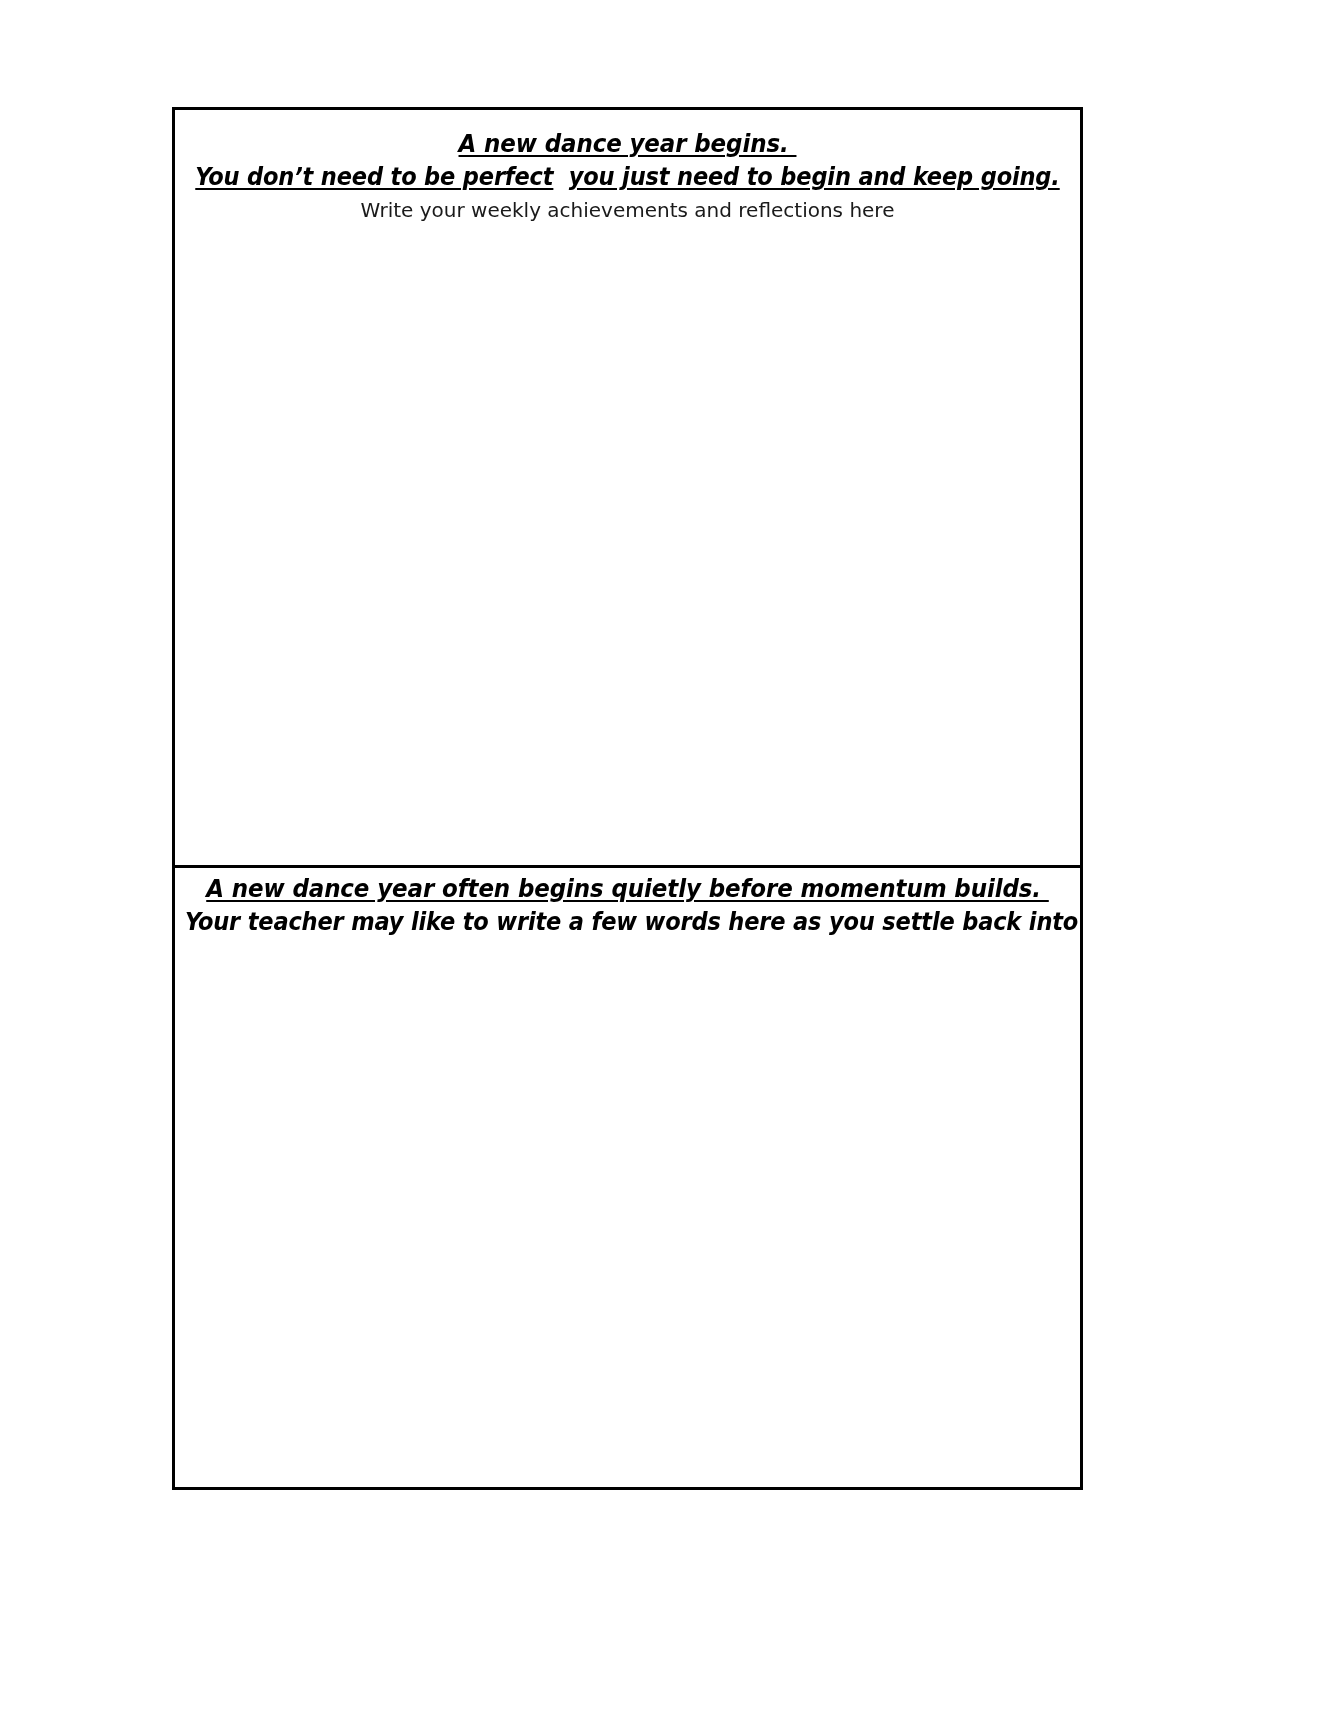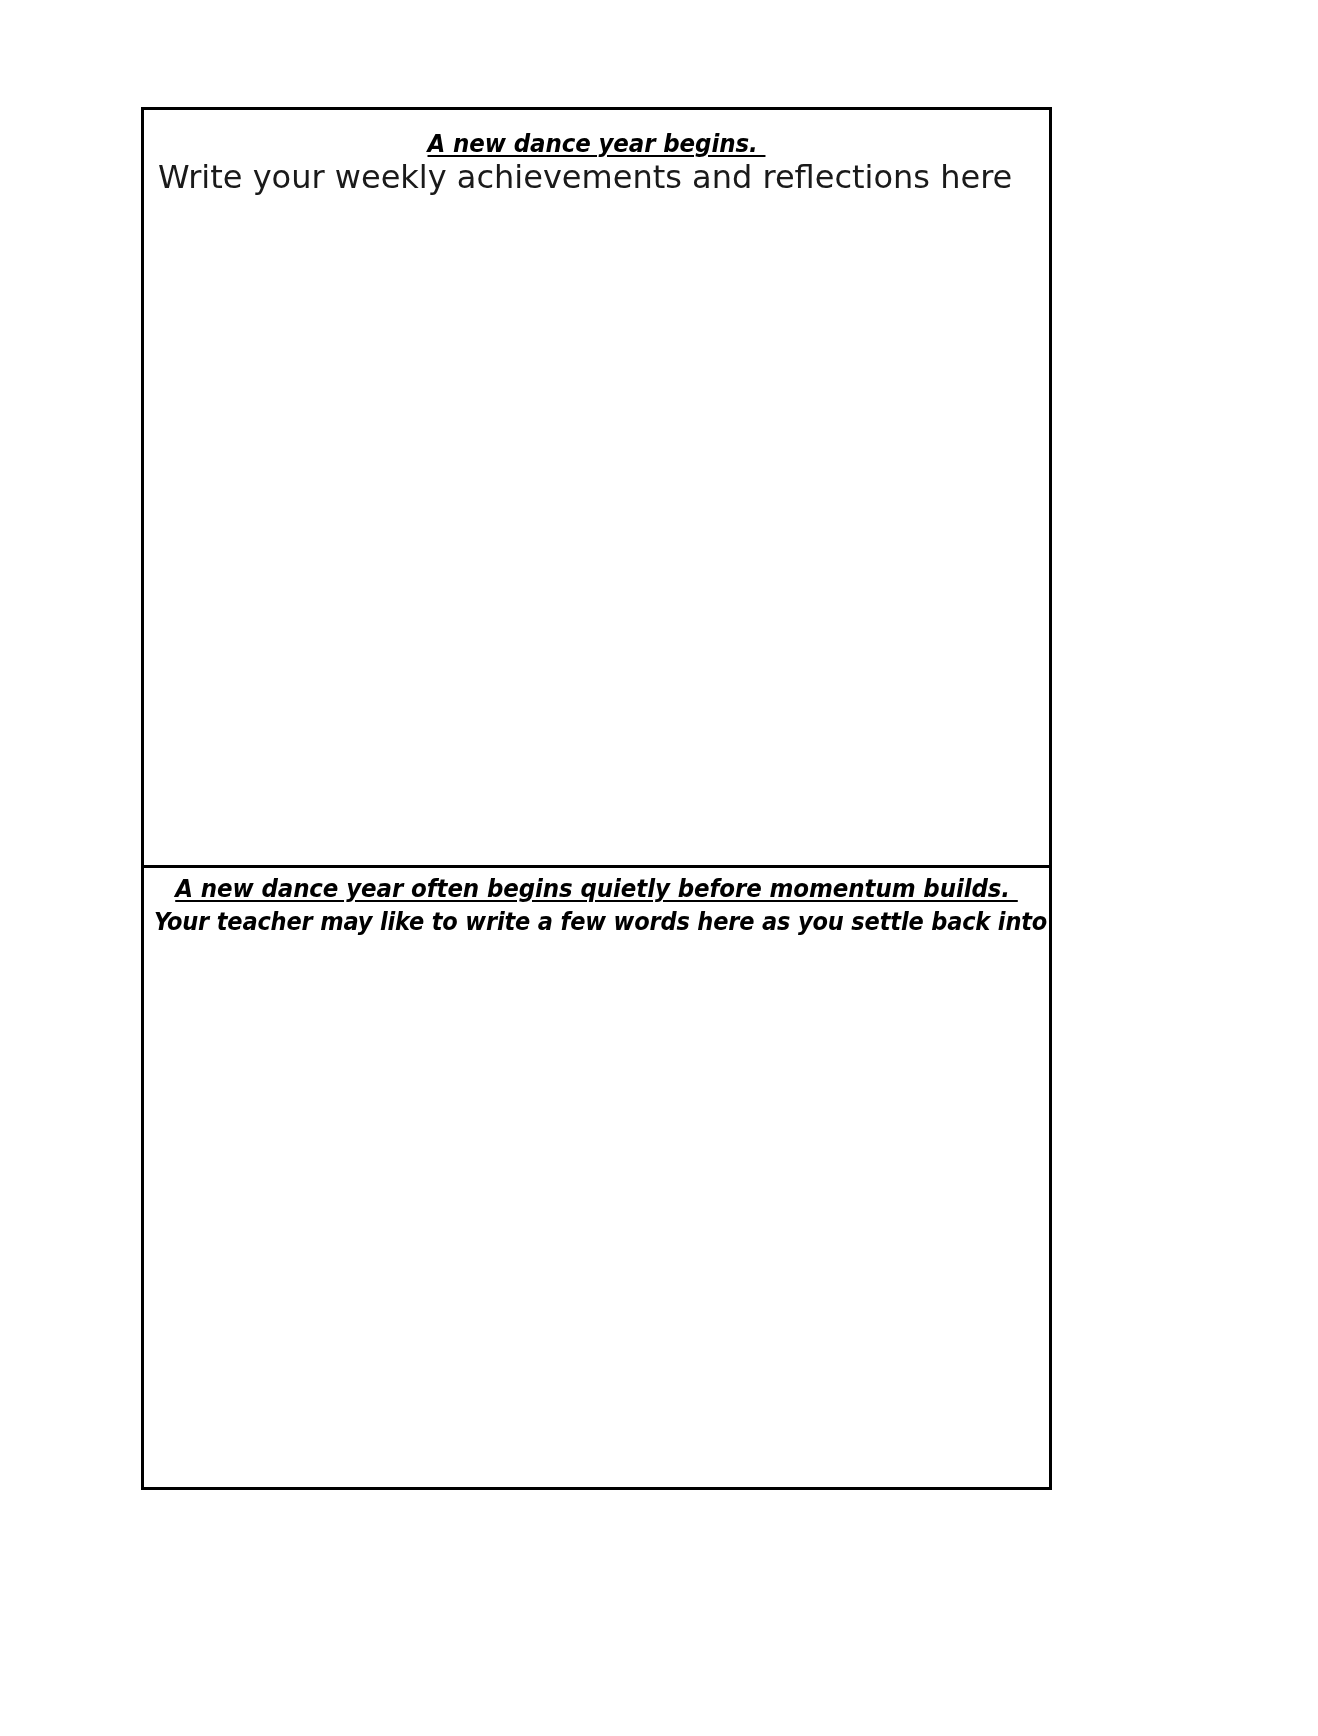--- a/index.html
+++ b/index.html
@@ -13,20 +13,21 @@
     font-family: "DejaVu Sans", sans-serif;
     -webkit-font-smoothing: antialiased;
   }
 
   .page {
     position: relative;
     width: 1162px;
     height: 1736px;
     background: #ffffff;
     box-sizing: border-box;
+    margin-left: 31px;
   }
 
   
   .worksheet {
     position: absolute;
     left: 141px;
     top: 107px;
     width: 911px;
     height: 1383px;
     box-sizing: border-box;
@@ -70,25 +71,25 @@
     text-decoration-thickness: 2px;
     text-underline-offset: 3px;
   }
 
   .heading-line.wide {
     font-size: 25px;
     letter-spacing: -0.15px;
   }
 
   .subheading-line {
-    text-align: left;
+    text-align: center;
     font-family: "DejaVu Sans", "Liberation Sans", sans-serif;
     font-weight: normal;
     font-style: normal;
-    font-size: 32px;
+    font-size: 20px;
     line-height: 34px;
     color: #1a1a1a;
     white-space: pre;
   }
 
   .teacher-note {
     text-align: center;
     font-family: "DejaVu Sans Condensed", "Liberation Sans Narrow", "Liberation Sans", sans-serif;
     font-weight: bold;
     font-style: italic;
@@ -110,20 +111,21 @@
 <body>
 
 <div class="page">
 
   <div class="worksheet">
 
     <div class="box box-student">
 
       <div class="heading-line"><span class="u">A new dance year begins. </span></div>
 
+      <div class="heading-line wide"><span class="u">You don’t need to be perfect</span><span>  </span><span class="u">you just need to begin and keep going.</span></div>
 
       <div class="subheading-line">Write your weekly achievements and reflections here</div>
 
       <div class="writing-area writing-area-student"></div>
     </div>
 
     <div class="box box-teacher">
 
       <div class="heading-line"><span class="u">A new dance year often begins quietly before momentum builds. </span></div>
 

